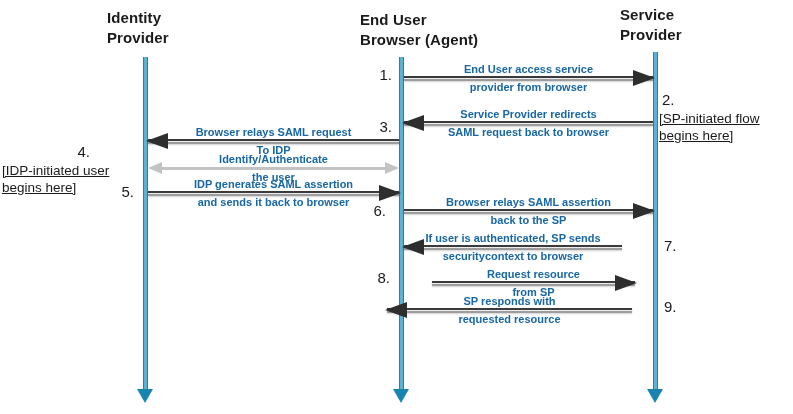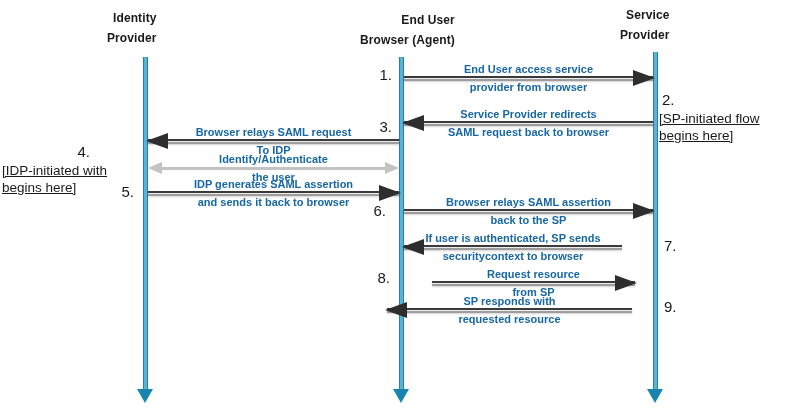--- a/index.html
+++ b/index.html
@@ -1,22 +1,22 @@
 <!DOCTYPE html>
 <html><head>
 <meta charset="utf-8">
 <style>
   html,body{margin:0;padding:0;background:#ffffff;}
   #stage{
     position:relative;width:793px;height:414px;background:#ffffff;overflow:hidden;
     font-family:"Liberation Sans","DejaVu Sans",sans-serif;color:#1a1a1a;
   }
   .actor{
-    position:absolute;font-size:12px;line-height:20px;font-weight:600;
-    letter-spacing:0.1px;white-space:nowrap;text-align:right;
+    position:absolute;font-size:15px;line-height:20px;font-weight:600;
+    letter-spacing:0.1px;white-space:nowrap;
   }
   .lifeline{
     position:absolute;width:5px;
     background:linear-gradient(to right,#1d84ad 0 1px,#5ab3d6 1px 4px,#1d84ad 4px 5px);
   }
   .lifeline-head{
     position:absolute;width:0;height:0;
     border-left:8px solid transparent;border-right:8px solid transparent;
     border-top:14px solid #1984b0;
   }
@@ -160,17 +160,17 @@
   <div class="num ra" style="left:356px;top:203px;">6.</div>
   <div class="num" style="left:664px;top:238px;">7.</div>
   <div class="num ra" style="left:360px;top:270px;">8.</div>
   <div class="num" style="left:664px;top:299px;">9.</div>
 
   <div class="annot" style="left:659px;top:110px;">
     <div>[SP-initiated flow</div>
     <div>begins here]</div>
   </div>
   <div class="annot" style="left:2px;top:162px;">
-    <div>[IDP-initiated with</div>
+    <div>[IDP-initiated user</div>
     <div>begins here]</div>
   </div>
 
 </div>
 
 </body></html>

